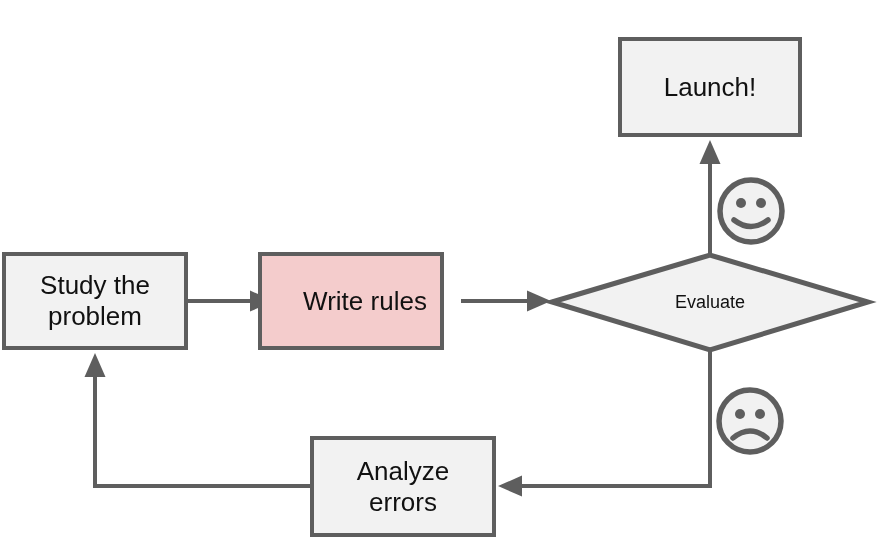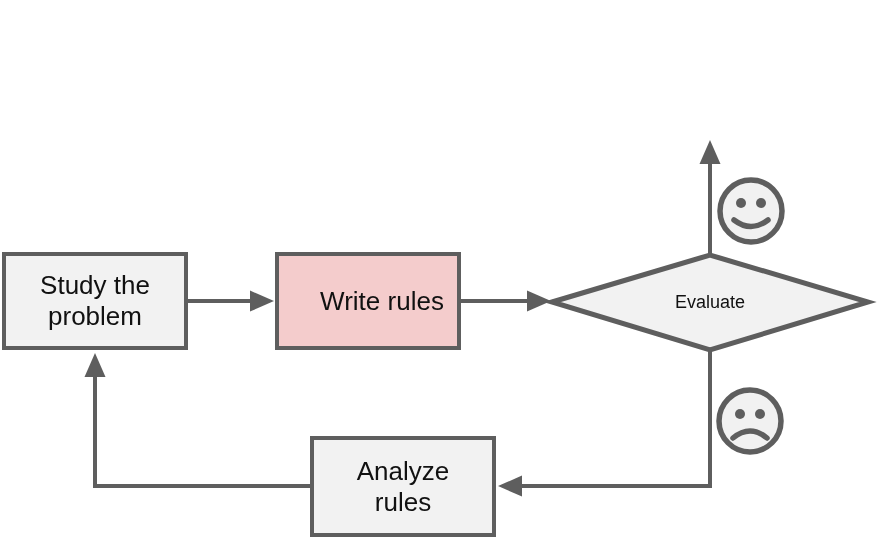--- a/index.html
+++ b/index.html
@@ -63,21 +63,21 @@
   .floating-label {
     position: absolute;
     display: flex;
     align-items: center;
     justify-content: center;
     text-align: center;
     font-size: 18px;
     color: var(--text, #111);
   }
   #node-study   { left: 2px;   top: 252px; width: 186px; height: 98px;  }
-  #node-write   { left: 275px; top: 252px; width: 186px; height: 98px; padding-left: 28px;  }
+  #node-write   { left: 258px; top: 252px; width: 186px; height: 98px; padding-left: 28px;  }
   #node-launch  { left: 618px; top: 37px;  width: 184px; height: 100px; }
   #node-analyze { left: 310px; top: 436px; width: 186px; height: 101px; }
   #label-evaluate { left: 610px; top: 286px; width: 200px; height: 33px; }
 </style>
 </head>
 <body>
 
 <div class="canvas">
 
   <svg class="layer" width="883" height="548" viewBox="0 0 883 548">
@@ -126,23 +126,26 @@
 
   <div class="node" id="node-study">
     <span>Study the
 problem</span>
   </div>
 
   <div class="node highlight" id="node-write">
     <span>Write rules</span>
   </div>
 
+  <div class="node" id="node-launch">
+    <span>Launch!</span>
+  </div>
 
   <div class="node" id="node-analyze">
     <span>Analyze
-rules</span>
+errors</span>
   </div>
 
   <div class="floating-label" id="label-evaluate">
     <span>Evaluate</span>
   </div>
 
 </div>
 
 </body></html>

